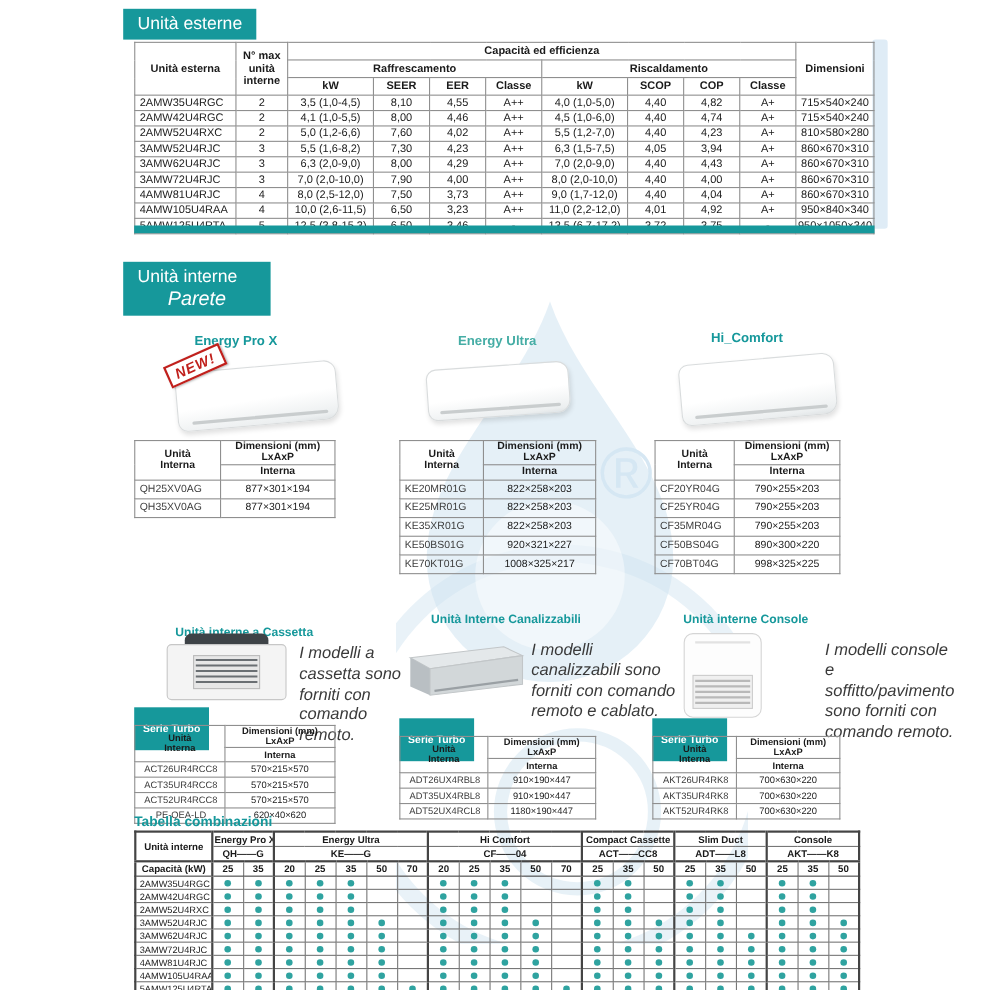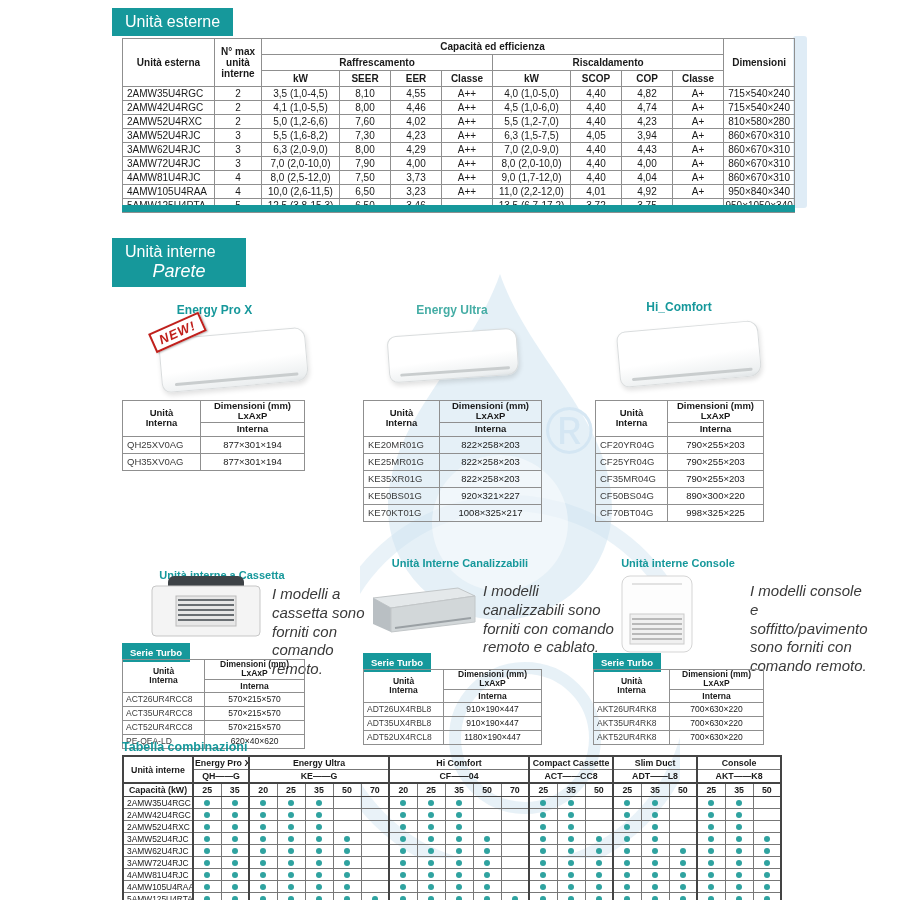--- a/index.html
+++ b/index.html
@@ -20,27 +20,27 @@
   .outdoor td:first-child{text-align:left;padding-left:4px;}
   .tealbar{background:#16989B;height:7px;}
   
   .mini{font-size:9.5px;}
   .mini th{height:13px;line-height:1.1;}
   .mini td{height:16px;}
   .mini td:first-child{text-align:left;padding-left:4px;color:#3c3c3c;}
   .tiny{font-size:8.5px;}
   .tiny td{height:13px;}
   .tiny th{height:12px;}
-  .tiny td:first-child{text-align:left;padding-left:3px;color:#3c3c3c;}
+  .tiny td:first-child{text-align:center;padding-left:3px;color:#3c3c3c;}
   .fam-title{font-weight:bold;font-size:12px;color:#16989B;text-align:center;}
   .fam-title.light{color:#45ADA5;}
   .sec-title{font-weight:bold;font-size:11px;color:#16989B;text-align:center;}
   .desc{font-style:italic;font-size:15px;color:#3a3a3a;line-height:1.25;}
   .serietab{background:#16989B;color:#fff;font-weight:bold;font-size:9.5px;
-            padding:4px 8px;display:inline-block;}
+            padding:14px 8px;display:inline-block;}
   
   .combos-title{font-weight:bold;font-size:12.5px;color:#16989B;}
   .combos{width:658px;font-size:8.6px;border:2px solid #444;}
   .combos th{height:12px;font-size:8.8px;border:1px solid #777;}
   .combos td{height:11px;border:1px solid #777;}
   .combos .caprow th{border-top:2px solid #444;border-bottom:1.5px solid #444;}
   .combos .gsep{border-left:2px solid #444;}
   .combos .cmodel{text-align:left;padding-left:3px;font-size:8.4px;
                   border-right:2px solid #444;}
   .dot{display:inline-block;width:6px;height:6px;border-radius:50%;

